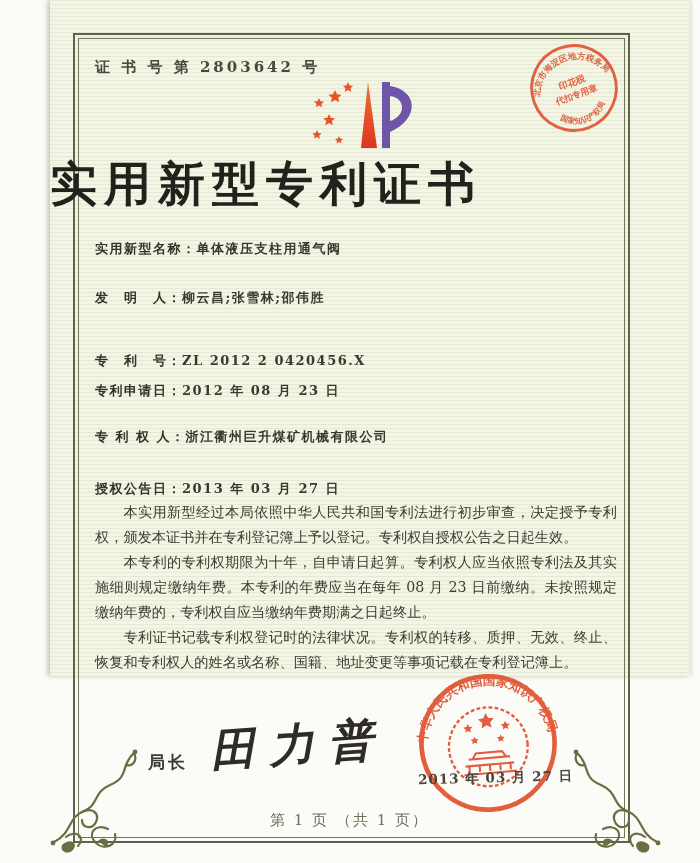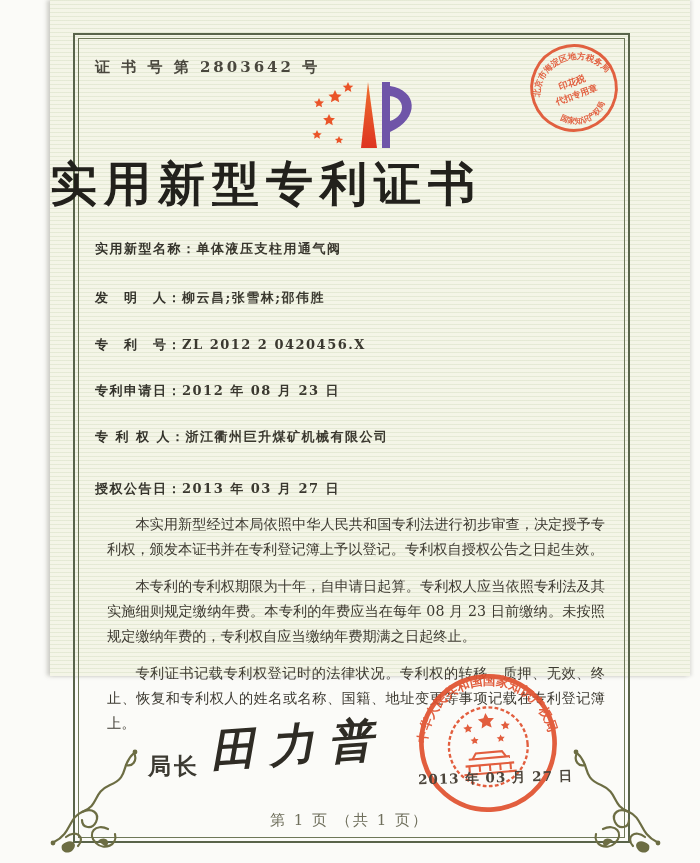--- a/index.html
+++ b/index.html
@@ -39,23 +39,23 @@
     white-space:nowrap;
     text-align:right;
   }
   .field-row .val{font-weight:600;color:#3a382f;}
   .paras{
     left:45px;top:500px;width:522px;
     font-size:14.2px;line-height:25px;color:#3d3a31;
     font-family:"DejaVu Serif","Liberation Serif",serif;
     text-align:justify;
   }
-  .paras p{margin:12px;text-indent:2em;}
+  .paras p{margin:0;text-indent:2em;}
   .sig-label{
-    left:98px;top:751px;font-size:23px;color:#3c3a32;letter-spacing:3px;
+    left:98px;top:751px;font-size:17px;color:#3c3a32;letter-spacing:3px;
     font-family:"DejaVu Serif","Liberation Serif",serif;font-weight:600;
   }
   .sig-name{
     left:160px;top:715px;font-size:45px;color:#2f2c25;letter-spacing:14px;
     font-family:"DejaVu Serif","Liberation Serif",serif;font-weight:bold;
     transform:rotate(-4deg);font-style:italic;
   }
   .seal-date{
     left:368px;top:769px;width:170px;font-size:13.5px;color:#4b443a;
     letter-spacing:1px;font-weight:600;transform:rotate(-1.5deg);
@@ -152,21 +152,21 @@
     <text x="50" y="47" font-size="10" fill="#e0512f" font-weight="bold" text-anchor="middle">印花税</text>
     <text x="50" y="61" font-size="9.5" fill="#e0512f" font-weight="bold" text-anchor="middle">代扣专用章</text>
   </svg>
 
   <div class="abs field-row" style="top:240px">
     <span>实用新型名称：</span><span class="val">单体液压支柱用通气阀</span>
   </div>
   <div class="abs field-row" style="top:289px">
     <span>发　明　人：</span><span class="val">柳云昌;张雪林;邵伟胜</span>
   </div>
-  <div class="abs field-row" style="top:336px">
+  <div class="abs field-row" style="top:352px">
     <span>专　利　号：</span><span class="val">ZL 2012 2 0420456.X</span>
   </div>
   <div class="abs field-row" style="top:382px">
     <span>专利申请日：</span><span class="val">2012 年 08 月 23 日</span>
   </div>
   <div class="abs field-row" style="top:428px">
     <span>专 利 权 人：</span><span class="val">浙江衢州巨升煤矿机械有限公司</span>
   </div>
   <div class="abs field-row" style="top:480px">
     <span>授权公告日：</span><span class="val">2013 年 03 月 27 日</span>

